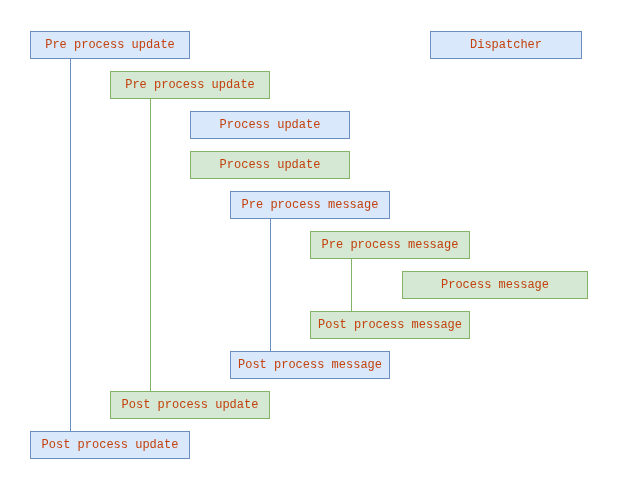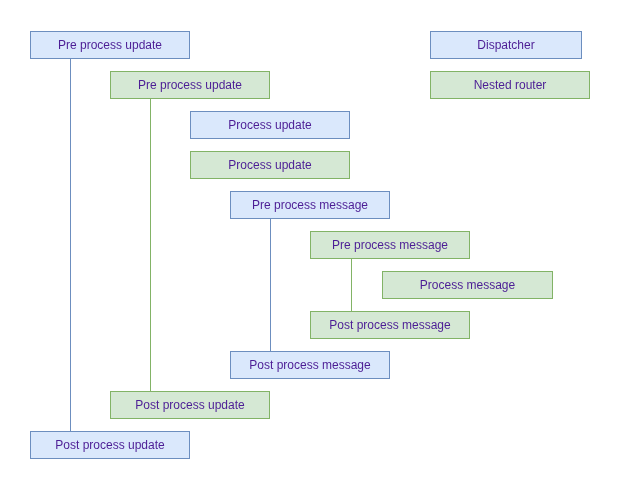--- a/index.html
+++ b/index.html
@@ -18,25 +18,26 @@
     overflow: hidden;
   }
   .node {
     position: absolute;
     box-sizing: border-box;
     display: flex;
     align-items: center;
     justify-content: center;
     font-size: 12px;
     line-height: 1;
-    color: #4c1d95;
+    color: #c2410c;
     text-align: center;
     white-space: nowrap;
     border-width: 1px;
     border-style: solid;
+    font-family: Liberation Mono, monospace;
   }
   .node.blue {
     background: #dae8fc;
     border-color: #6c8ebf;
   }
   .node.green {
     background: #d5e8d4;
     border-color: #82b366;
   }
   .edge {
@@ -59,22 +60,21 @@
   <div class="edge green" style="left:150px; top:99px;  width:1px; height:292px;"></div>
   <div class="edge blue" style="left:270px; top:219px; width:1px; height:132px;"></div>
   <div class="edge green" style="left:351px; top:259px; width:1px; height:52px;"></div>
 
   <div class="node blue" style="left:30px;  top:31px;  width:160px; height:28px;">Pre process update</div>
   <div class="node green" style="left:110px; top:71px;  width:160px; height:28px;">Pre process update</div>
   <div class="node blue" style="left:190px; top:111px; width:160px; height:28px;">Process update</div>
   <div class="node green" style="left:190px; top:151px; width:160px; height:28px;">Process update</div>
   <div class="node blue" style="left:230px; top:191px; width:160px; height:28px;">Pre process message</div>
   <div class="node green" style="left:310px; top:231px; width:160px; height:28px;">Pre process message</div>
-  <div class="node green" style="left:382px; top:271px; width:171px; height:28px;">Process message</div>
+  <div class="node green" style="left:402px; top:271px; width:186px; height:28px;">Process message</div>
   <div class="node green" style="left:310px; top:311px; width:160px; height:28px;">Post process message</div>
   <div class="node blue" style="left:230px; top:351px; width:160px; height:28px;">Post process message</div>
   <div class="node green" style="left:110px; top:391px; width:160px; height:28px;">Post process update</div>
   <div class="node blue" style="left:30px;  top:431px; width:160px; height:28px;">Post process update</div>
 
   <div class="node blue" style="left:430px; top:31px; width:152px; height:28px;">Dispatcher</div>
-  <div class="node green" style="left:430px; top:71px; width:160px; height:28px;">Nested router</div>
 
 </div>
 
 </body></html>

